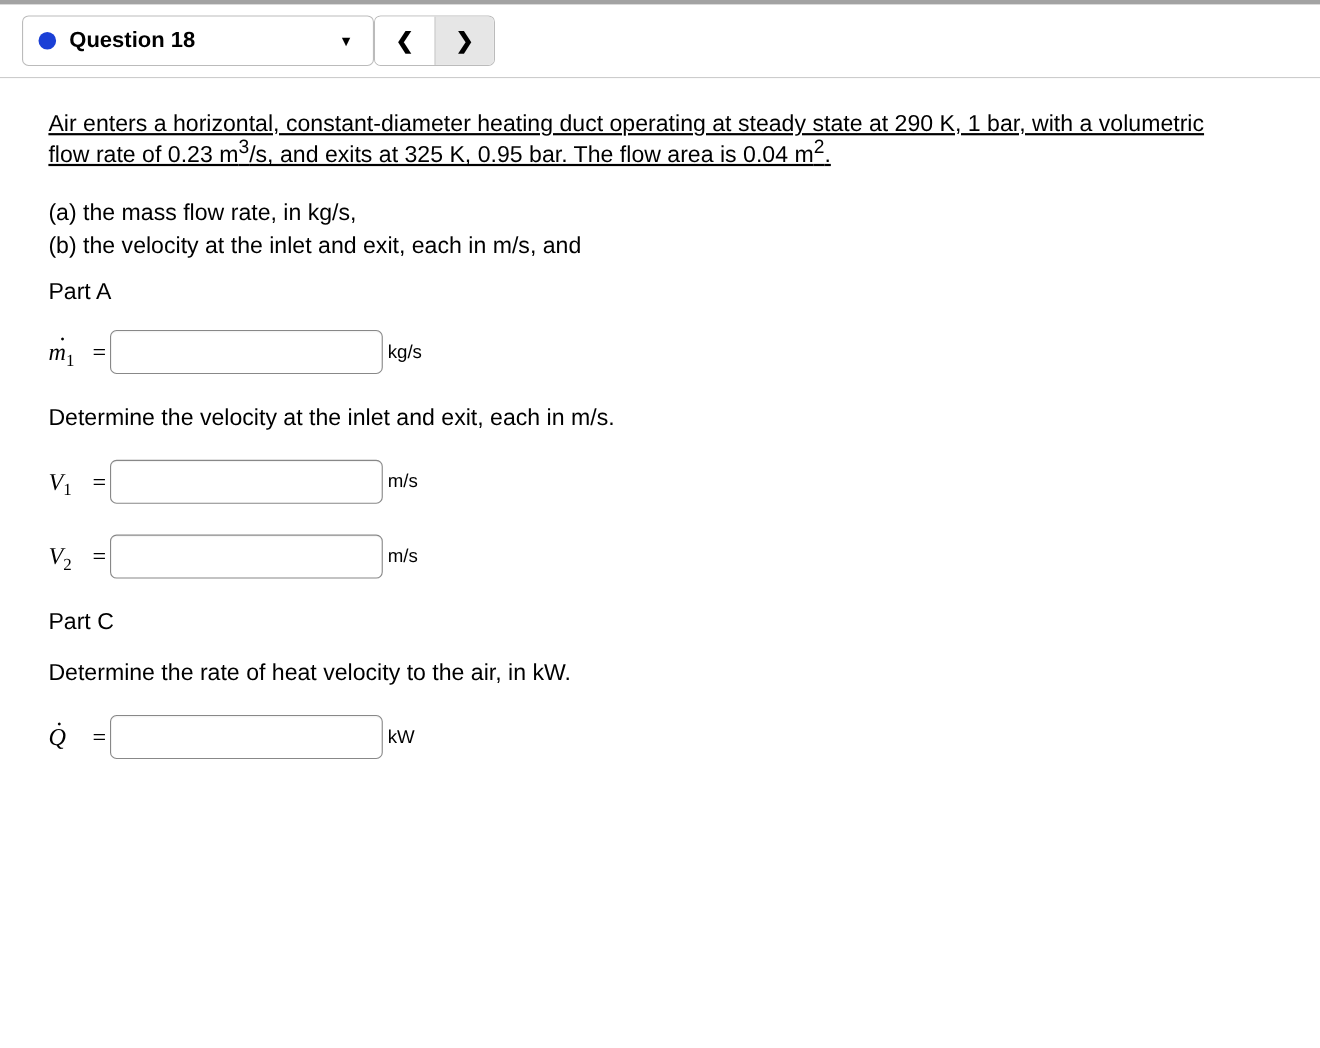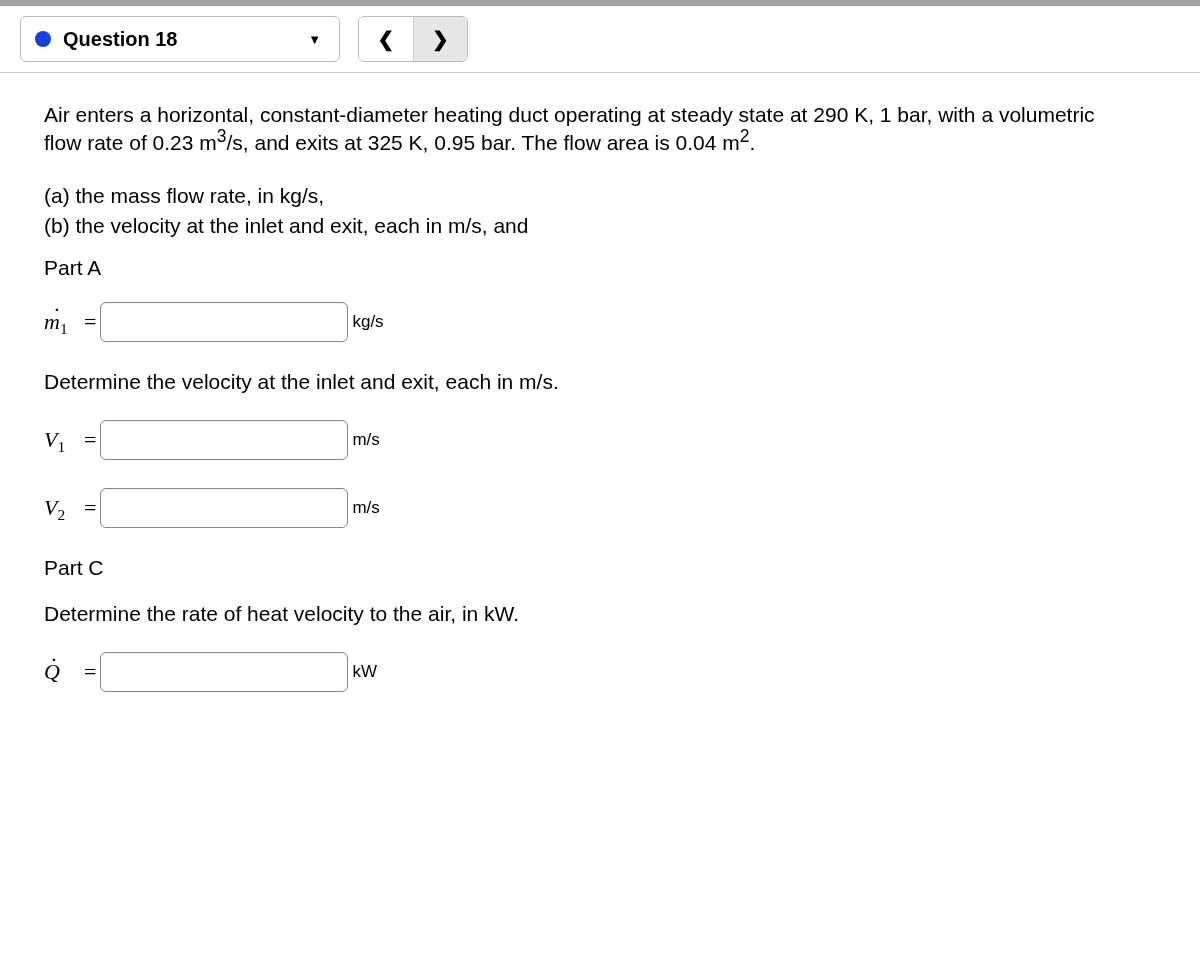--- a/index.html
+++ b/index.html
@@ -4,26 +4,26 @@
 <style>
   * { box-sizing: border-box; }
   body {
     margin: 0;
     font-family: "Trebuchet MS", "Lucida Sans Unicode", Arial, sans-serif;
     font-size: 21px;
     color: #000;
     background: #fff;
   }
   .topbar {
-    border-top: 6px solid #a3a3a3;
+    border-top: 4px solid #a3a3a3;
     border-bottom: 1px solid #ccc;
     padding: 10px 20px;
     display: flex;
     align-items: center;
-    gap: 18px;
+    gap: 0;
   }
   .question-select {
     display: flex;
     align-items: center;
     border: 1px solid #bbb;
     border-radius: 6px;
     padding: 6px 18px 6px 14px;
     height: 46px;
     width: 320px;
     cursor: pointer;
@@ -62,21 +62,21 @@
     font-weight: 600;
     cursor: pointer;
     background: #fff;
   }
   .navbtn + .navbtn { border-left: 1px solid #ccc; }
   .navbtn.active { background: #e6e6e6; }
   .content {
     padding: 28px 44px;
     max-width: 1160px;
   }
-  .para { margin: 0 0 24px 0; line-height: 1.35; }
+  .para { margin: 0 0 24px 0; line-height: 1.35; text-decoration: underline; }
   .subpara { margin: 0 0 2px 0; line-height: 1.35; }
   .subpara.last { margin-bottom: 24px; }
   .part-head { font-weight: 400; margin: 16px 0 22px 0; }
   .prompt { margin: 0 0 26px 0; }
   .answer-row {
     display: flex;
     align-items: center;
     margin-bottom: 28px;
   }
   .sym {

